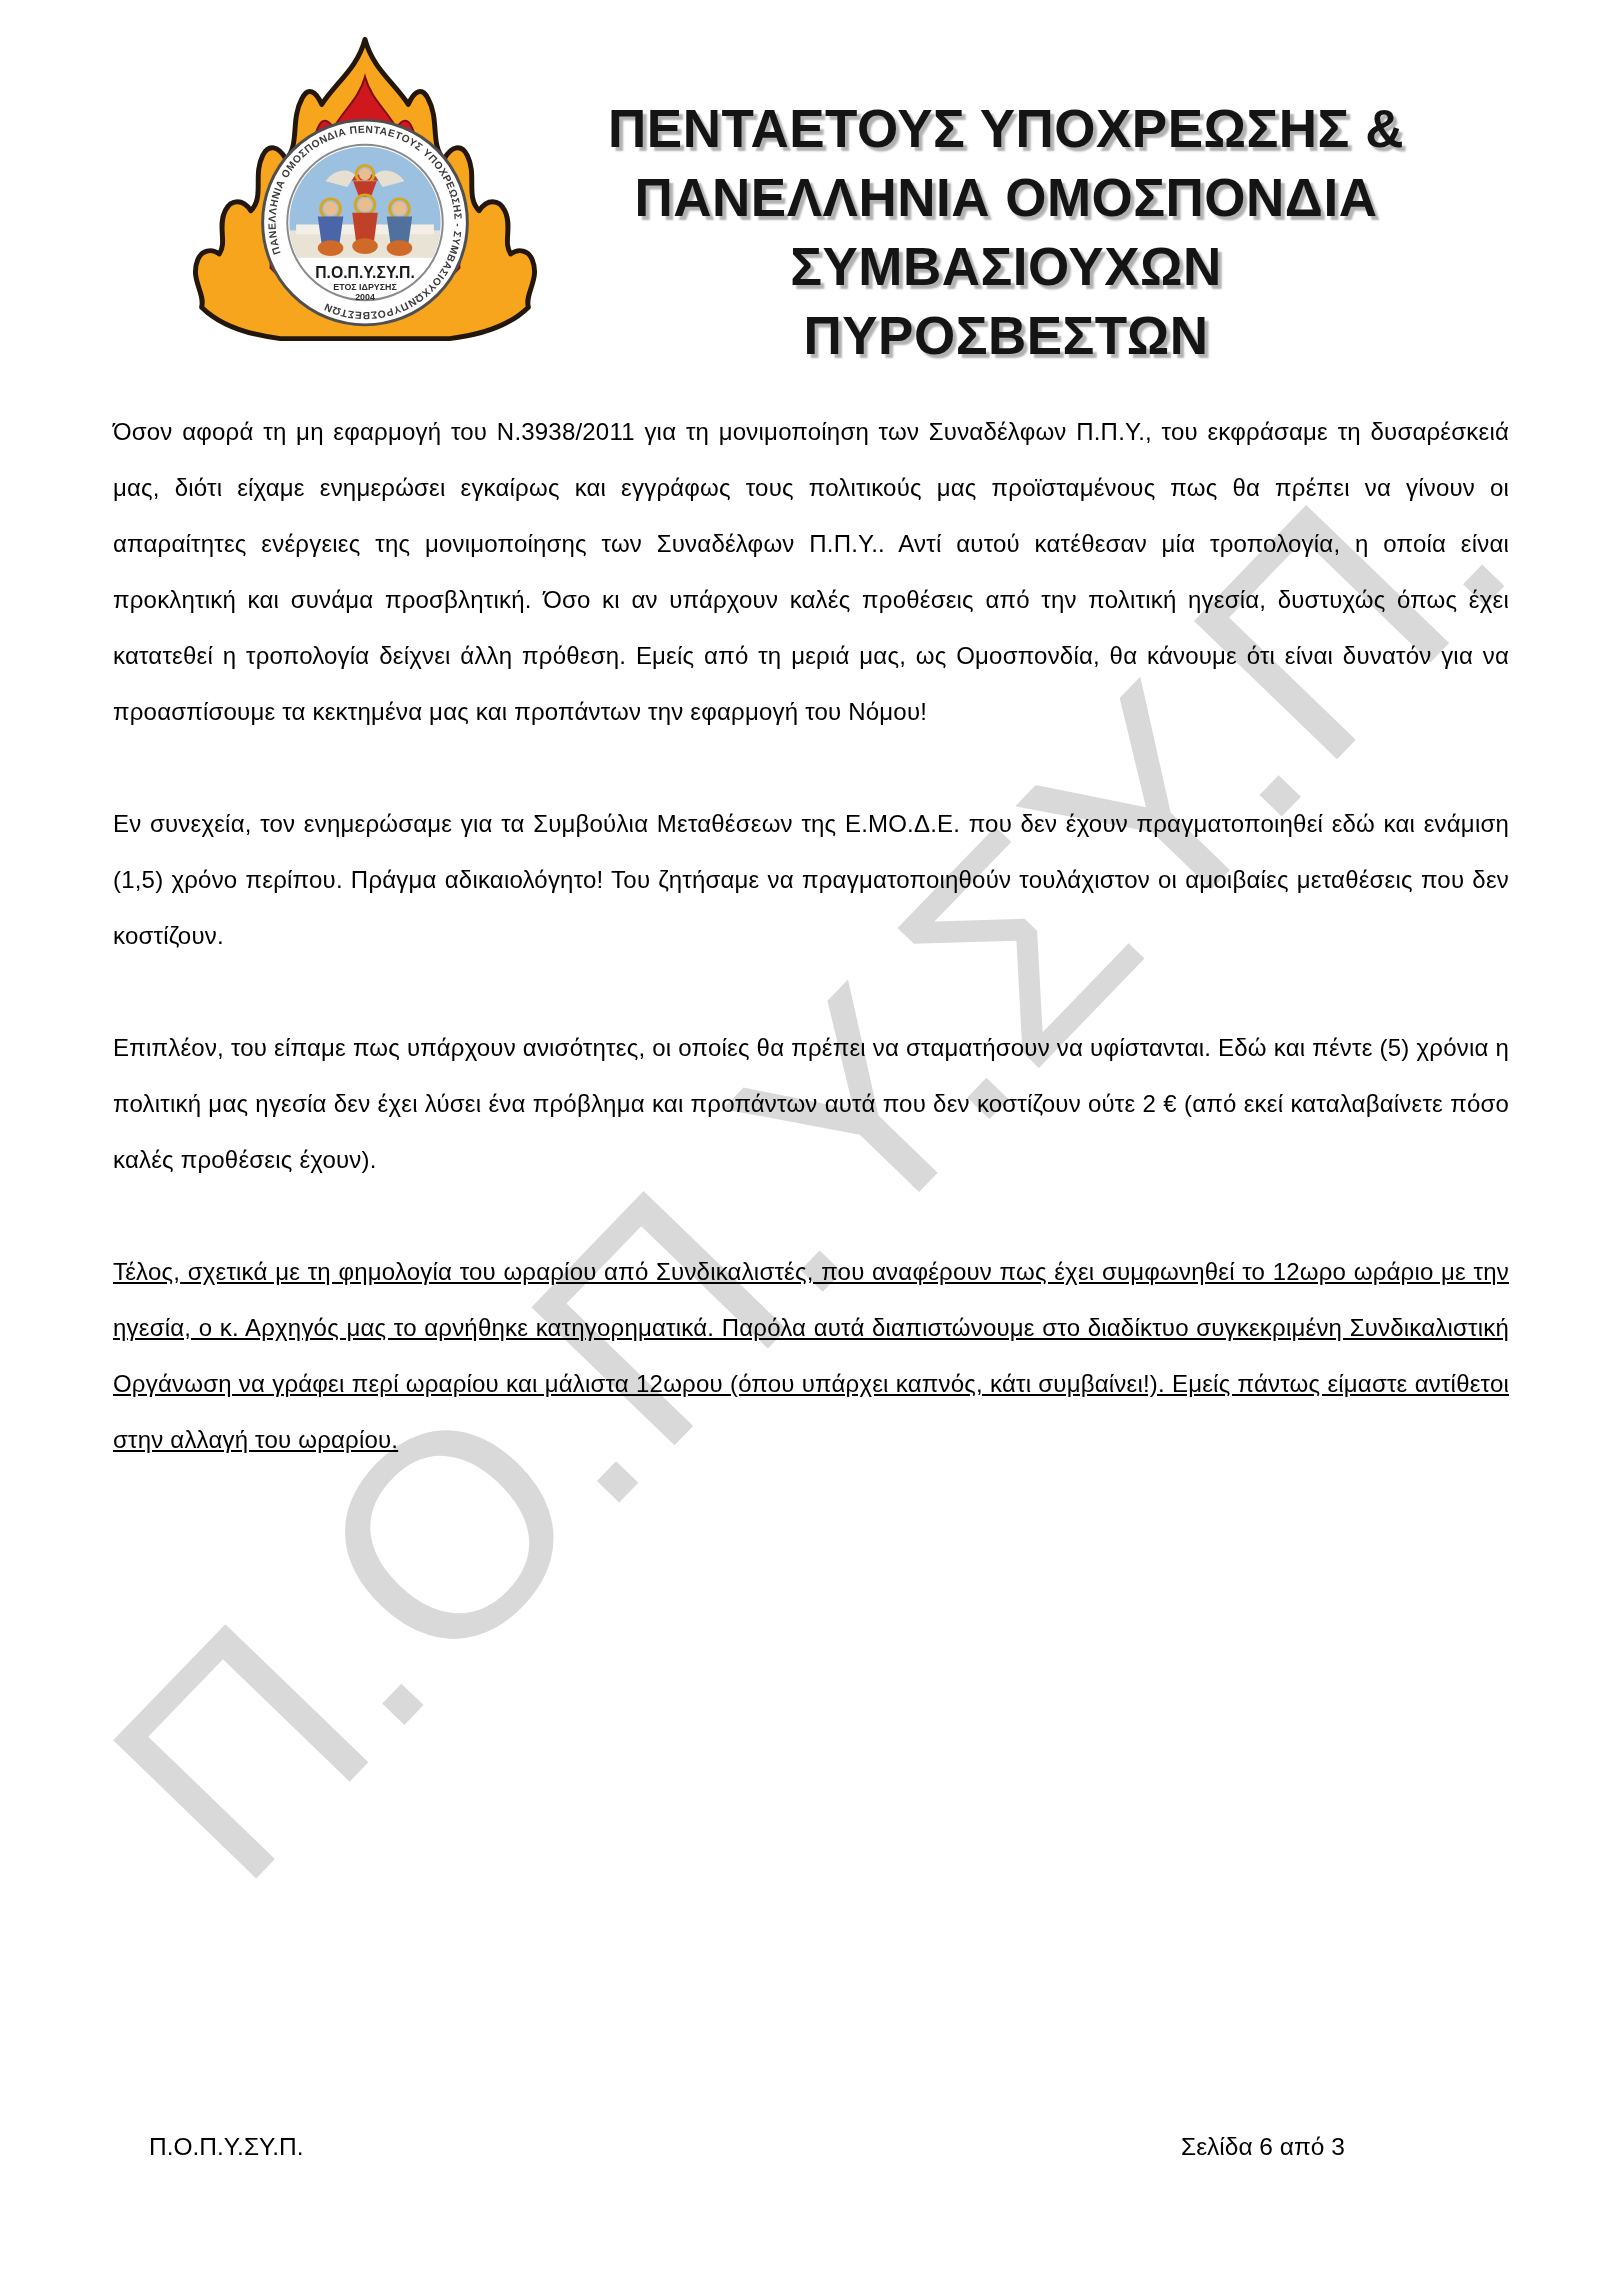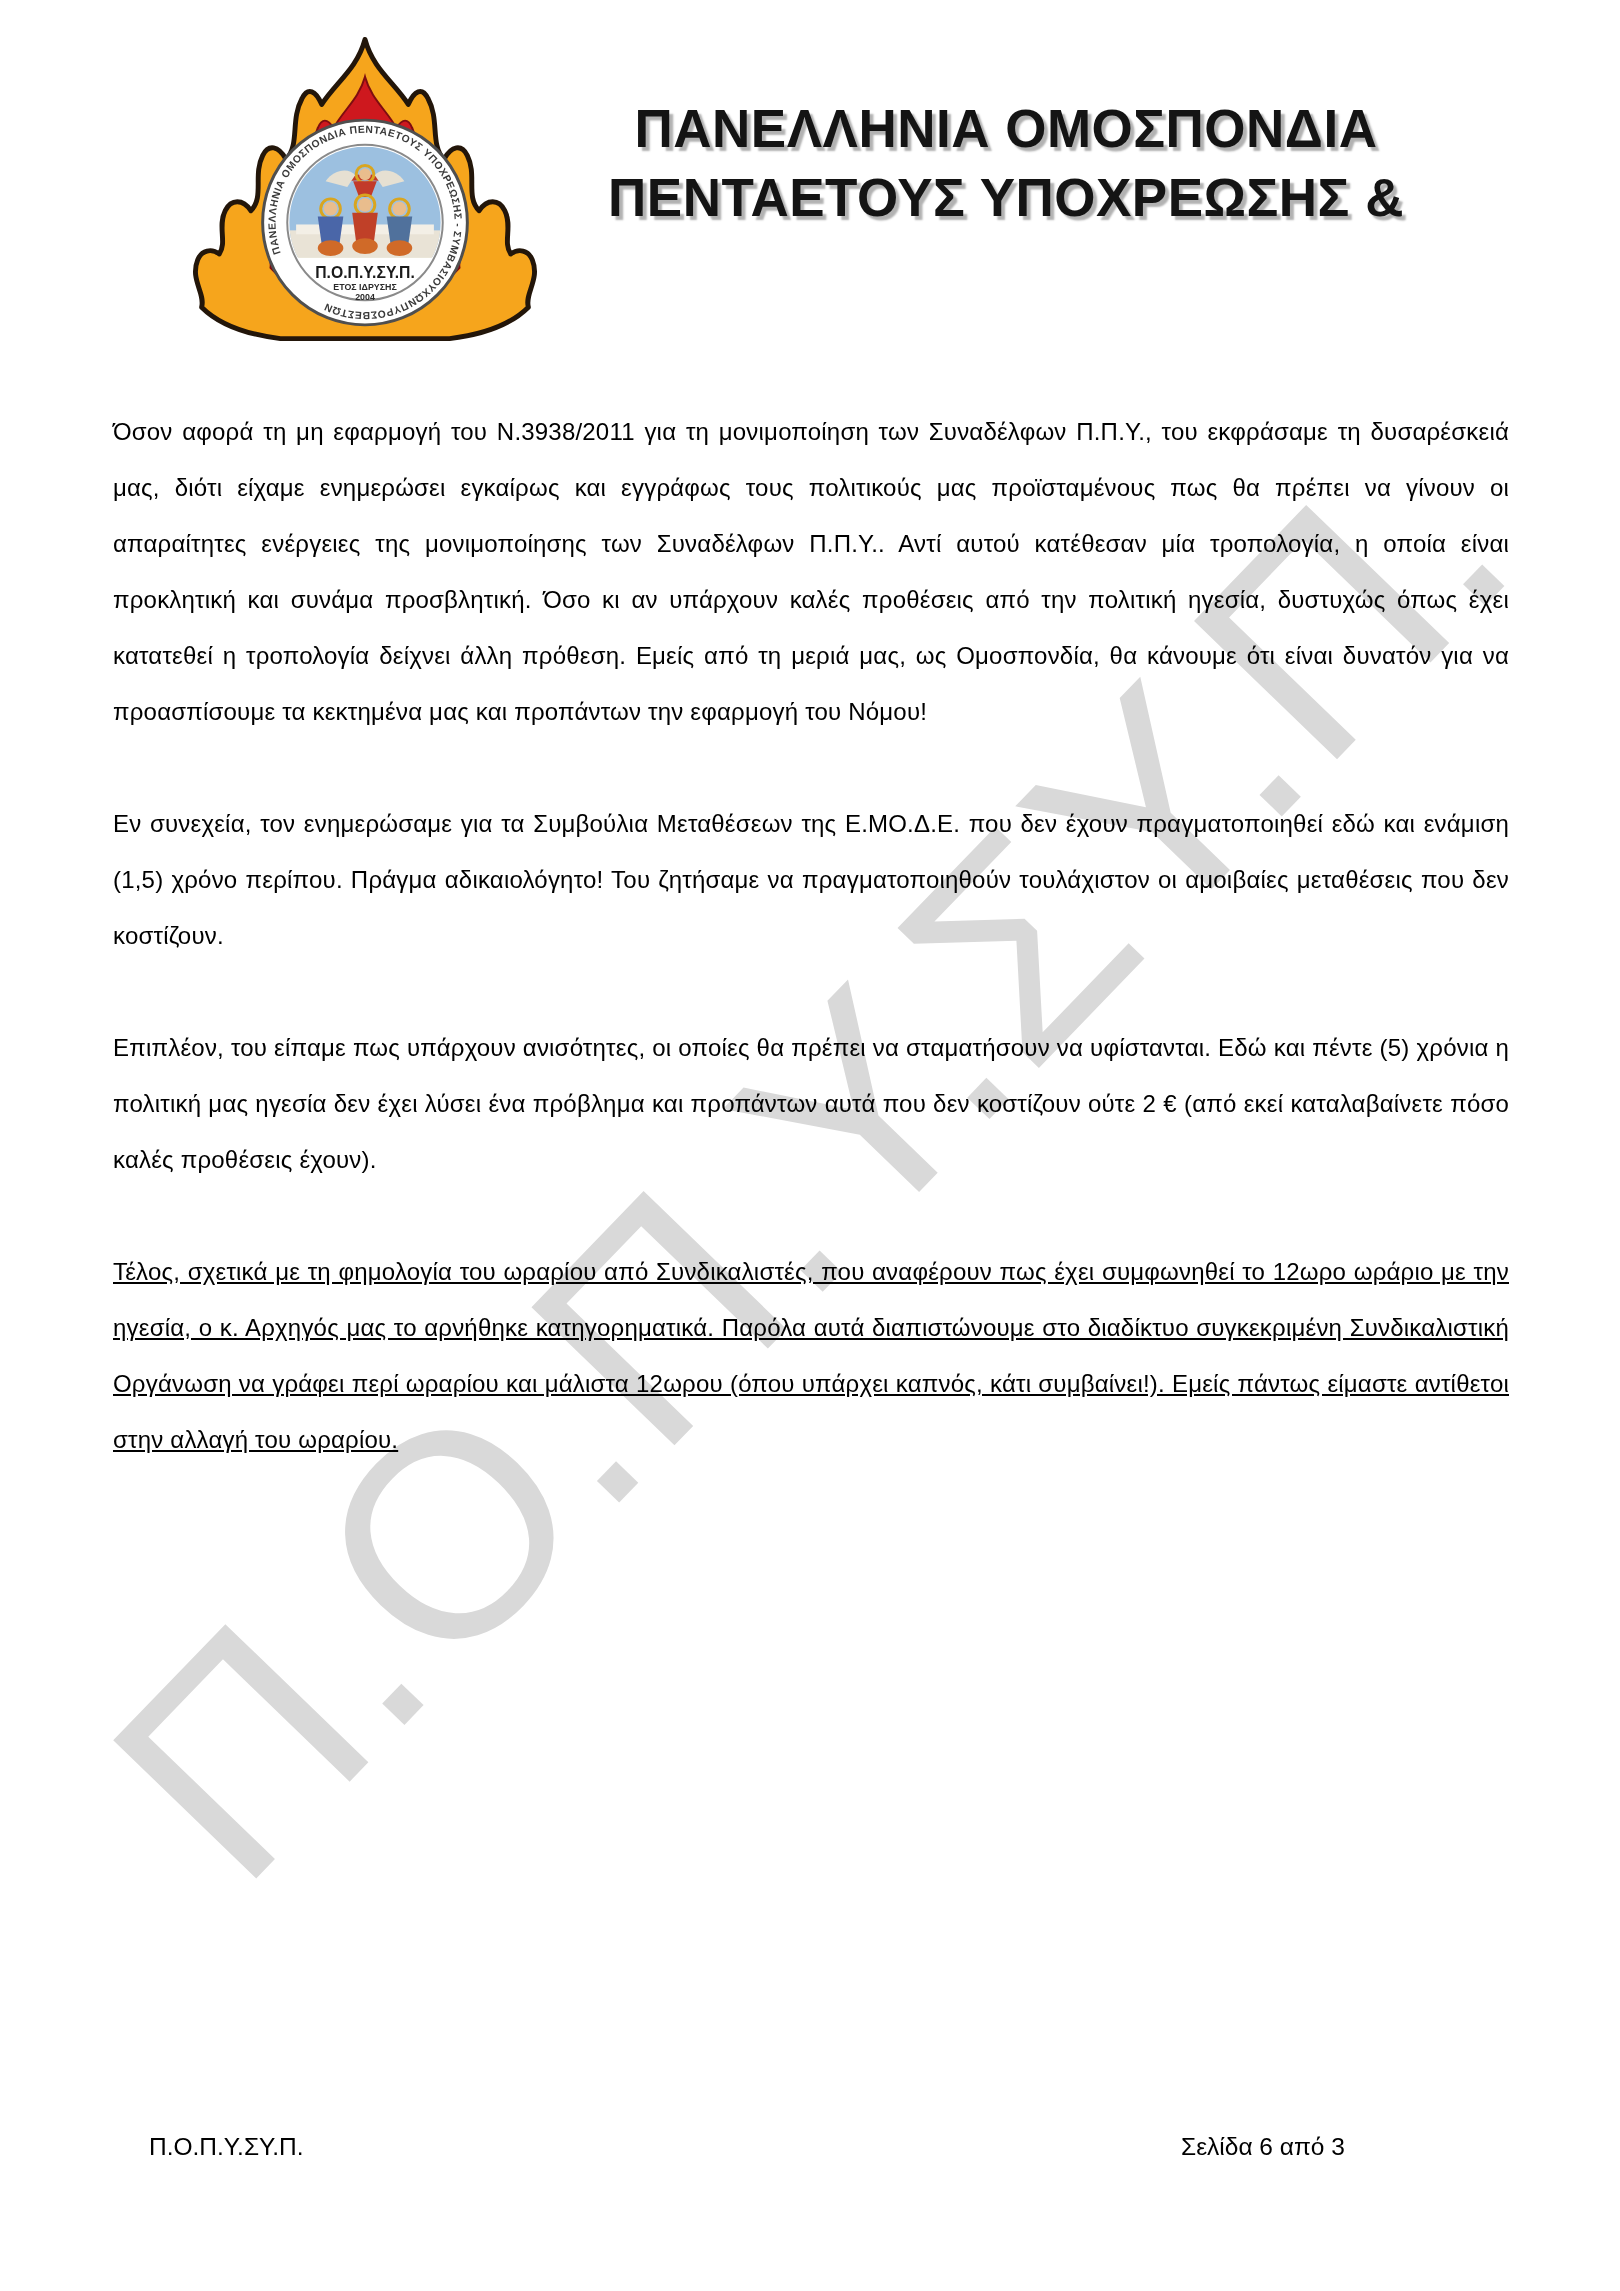--- a/index.html
+++ b/index.html
@@ -140,22 +140,23 @@
       <path id="arcBottom" d="M235.5,270.8 A91,91 0 0 1 144.5,270.8" fill="none"></path>
       <text font-size="10.5" font-weight="bold" fill="#3a3a3a" letter-spacing="0.5">
         <textPath href="#arcTop" startOffset="0">ΠΑΝΕΛΛΗΝΙΑ ΟΜΟΣΠΟΝΔΙΑ ΠΕΝΤΑΕΤΟΥΣ ΥΠΟΧΡΕΩΣΗΣ - ΣΥΜΒΑΣΙΟΥΧΩΝ</textPath>
       </text>
       <text font-size="10.5" font-weight="bold" fill="#3a3a3a" letter-spacing="0.5">
         <textPath href="#arcBottom" startOffset="4">ΠΥΡΟΣΒΕΣΤΩΝ</textPath>
       </text>
     </svg>
 
     <div class="title-block">
+      <span class="title-line">ΠΕΝΤΑΕΤΟΥΣ ΥΠΟΧΡΕΩΣΗΣ &amp;</span>
       <span class="title-line">ΠΑΝΕΛΛΗΝΙΑ ΟΜΟΣΠΟΝΔΙΑ</span>
-      <span class="title-line">ΠΕΝΤΑΕΤΟΥΣ ΥΠΟΧΡΕΩΣΗΣ &amp;</span>
+      <span class="title-line">ΣΥΜΒΑΣΙΟΥΧΩΝ ΠΥΡΟΣΒΕΣΤΩΝ</span>
     </div>
   </div>
 
   <div class="content">
     <p>Όσον αφορά τη μη εφαρμογή του Ν.3938/2011 για τη μονιμοποίηση των Συναδέλφων Π.Π.Υ., του εκφράσαμε τη δυσαρέσκειά μας, διότι είχαμε ενημερώσει εγκαίρως και εγγράφως τους πολιτικούς μας προϊσταμένους πως θα πρέπει να γίνουν οι απαραίτητες ενέργειες της μονιμοποίησης των Συναδέλφων Π.Π.Υ.. Αντί αυτού κατέθεσαν μία τροπολογία, η οποία είναι προκλητική και συνάμα προσβλητική. Όσο κι αν υπάρχουν καλές προθέσεις από την πολιτική ηγεσία, δυστυχώς όπως έχει κατατεθεί η τροπολογία δείχνει άλλη πρόθεση. Εμείς από τη μεριά μας, ως Ομοσπονδία, θα κάνουμε ότι είναι δυνατόν για να προασπίσουμε τα κεκτημένα μας και προπάντων την εφαρμογή του Νόμου!</p>
     <p>Εν συνεχεία, τον ενημερώσαμε για τα Συμβούλια Μεταθέσεων της Ε.ΜΟ.Δ.Ε. που δεν έχουν πραγματοποιηθεί εδώ και ενάμιση (1,5) χρόνο περίπου. Πράγμα αδικαιολόγητο! Του ζητήσαμε να πραγματοποιηθούν τουλάχιστον οι αμοιβαίες μεταθέσεις που δεν κοστίζουν.</p>
     <p>Επιπλέον, του είπαμε πως υπάρχουν ανισότητες, οι οποίες θα πρέπει να σταματήσουν να υφίστανται. Εδώ και πέντε (5) χρόνια η πολιτική μας ηγεσία δεν έχει λύσει ένα πρόβλημα και προπάντων αυτά που δεν κοστίζουν ούτε 2 € (από εκεί καταλαβαίνετε πόσο καλές προθέσεις έχουν).</p>
     <p>Τέλος, σχετικά με τη φημολογία του ωραρίου από Συνδικαλιστές, που αναφέρουν πως έχει συμφωνηθεί το 12ωρο ωράριο με την ηγεσία, ο κ. Αρχηγός μας το αρνήθηκε κατηγορηματικά. Παρόλα αυτά διαπιστώνουμε στο διαδίκτυο συγκεκριμένη Συνδικαλιστική Οργάνωση να γράφει περί ωραρίου και μάλιστα 12ωρου (όπου υπάρχει καπνός, κάτι συμβαίνει!). Εμείς πάντως είμαστε αντίθετοι στην αλλαγή του ωραρίου.</p>
   </div>
 

